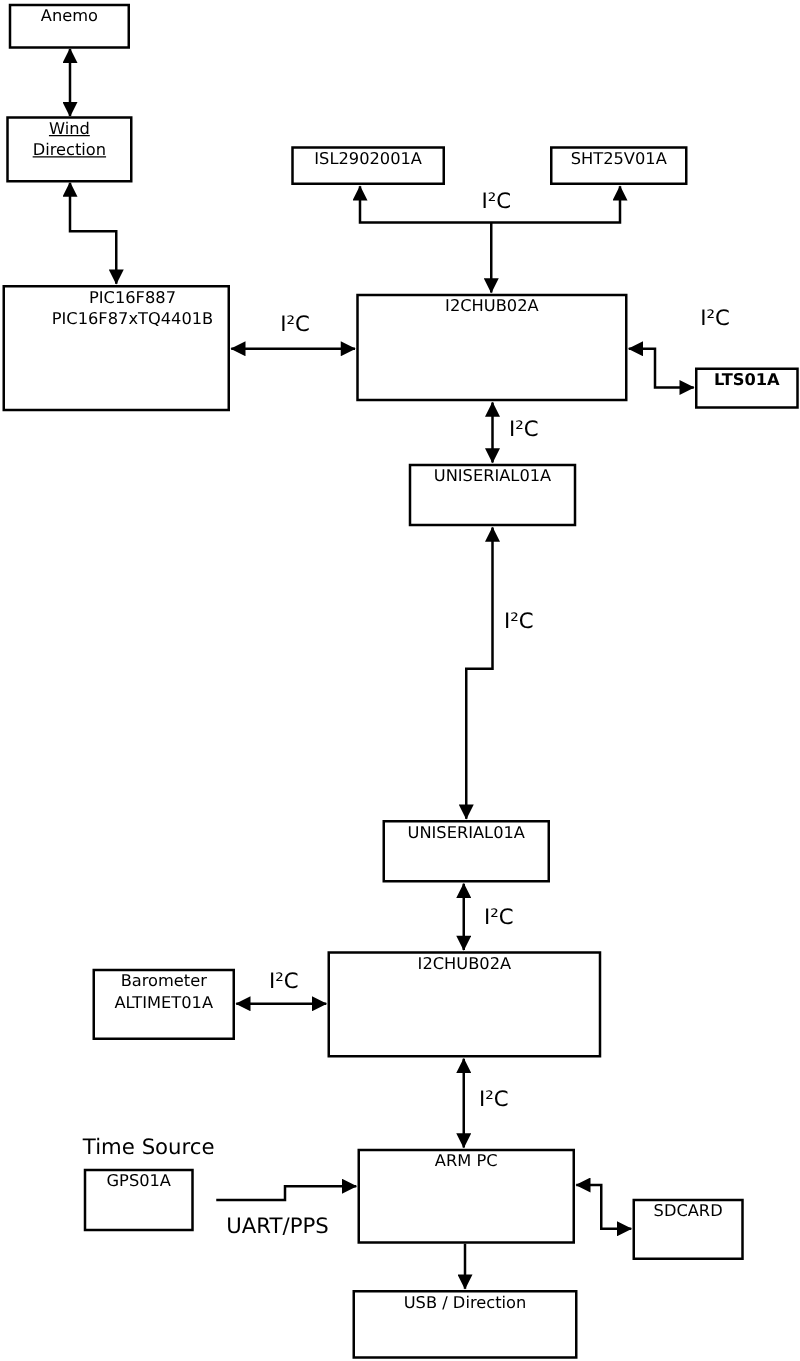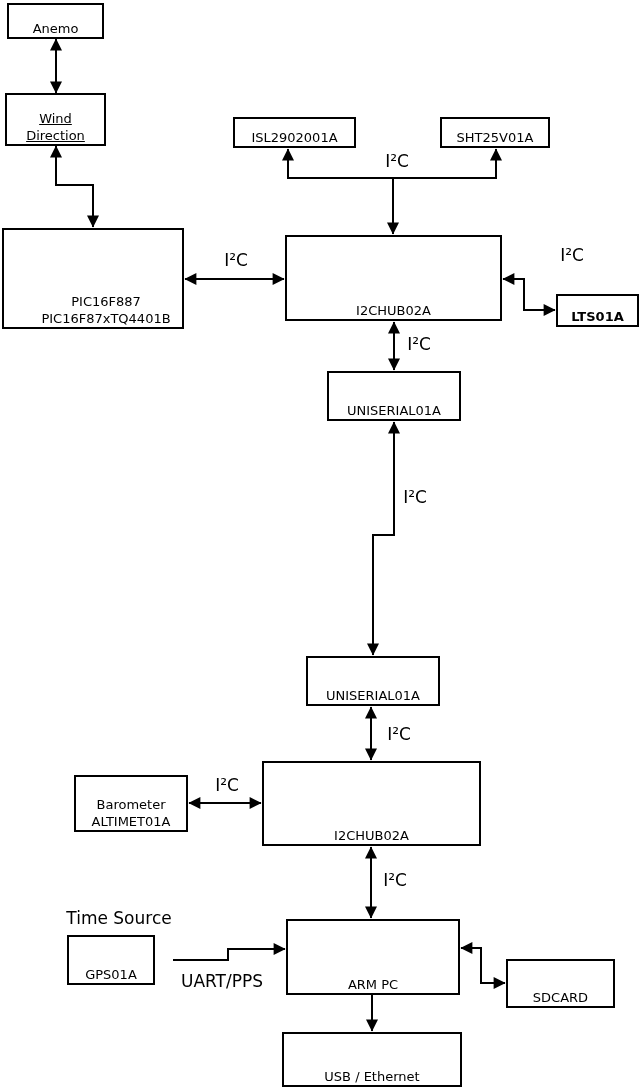--- a/index.html
+++ b/index.html
@@ -10,21 +10,21 @@
     font-family:"DejaVu Sans","Liberation Sans",sans-serif;
     overflow:hidden;
   }
   #edge-layer { position:absolute; left:0; top:0; width:640px; height:1089px; }
   .edge { fill:none; stroke:var(--line,#000000); stroke-width:2; }
   .node {
     position:absolute; box-sizing:border-box;
     border:2px solid var(--box-border,#000000);
     background:var(--box-fill,#ffffff);
     color:var(--text,#000000);
-    display:flex; flex-direction:column; align-items:center; justify-content:flex-end;
+    display:flex; flex-direction:column; align-items:center; justify-content:flex-start;
     font-size:13px; line-height:17px; text-align:center;
   }
   .edge-label {
     position:absolute; transform:translate(-50%,-50%);
     font-size:17px; color:var(--text,#000000); white-space:nowrap;
   }
 </style>
 </head>
 <body>
 
@@ -86,25 +86,25 @@
       </div>
       <div class="node" style="left: 262px; top: 761px; width: 219px; height: 85px;">
         <span>I2CHUB02A</span>
       </div>
       <div class="node" style="left: 67px; top: 935px; width: 88px; height: 50px;">
         <span>GPS01A</span>
       </div>
       <div class="node" style="left: 286px; top: 919px; width: 174px; height: 76px;">
         <span>ARM PC</span>
       </div>
-      <div class="node" style="left: 506px; top: 959px; width: 109px; height: 49px;">
+      <div class="node" style="left: 506px; top: 959px; width: 89px; height: 49px;">
         <span>SDCARD</span>
       </div>
       <div class="node" style="left: 282px; top: 1032px; width: 180px; height: 55px;">
-        <span>USB / Ethernet</span>
+        <span>USB / Direction</span>
       </div>
       <div class="edge-label" style="left: 397px; top: 161px;">I²C</div>
       <div class="edge-label" style="left: 236px; top: 260px;">I²C</div>
       <div class="edge-label" style="left: 572px; top: 255px;">I²C</div>
       <div class="edge-label" style="left: 419px; top: 344px;">I²C</div>
       <div class="edge-label" style="left: 415px; top: 497px;">I²C</div>
       <div class="edge-label" style="left: 399px; top: 734px;">I²C</div>
       <div class="edge-label" style="left: 227px; top: 785px;">I²C</div>
       <div class="edge-label" style="left: 395px; top: 880px;">I²C</div>
       <div class="edge-label" style="left: 119px; top: 918px;">Time Source</div>

